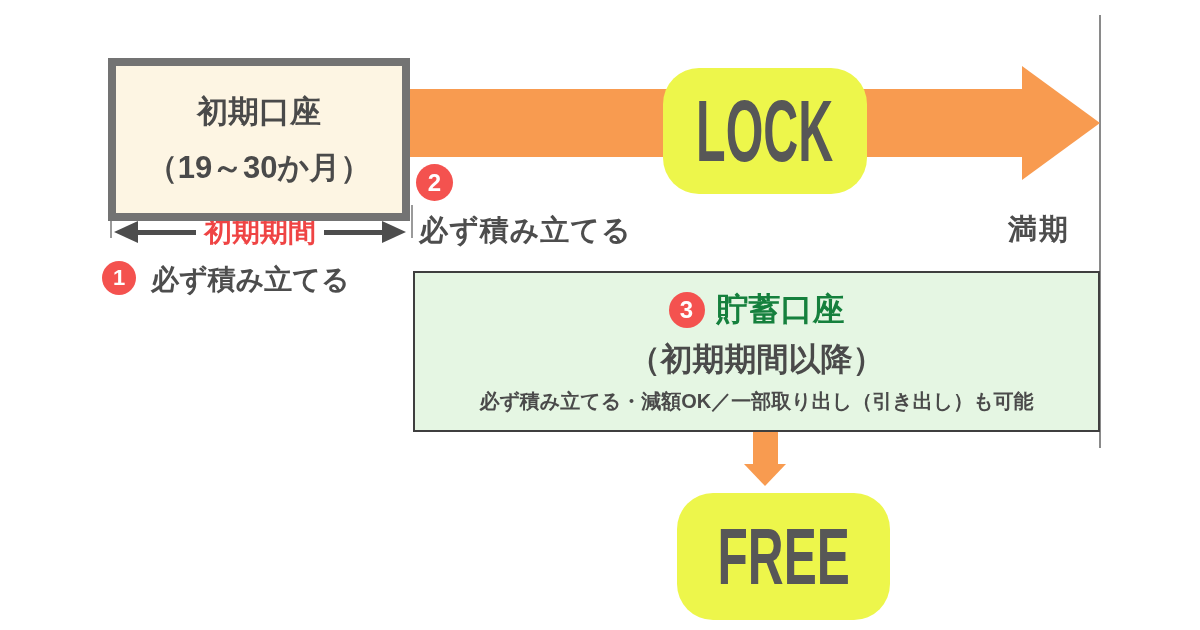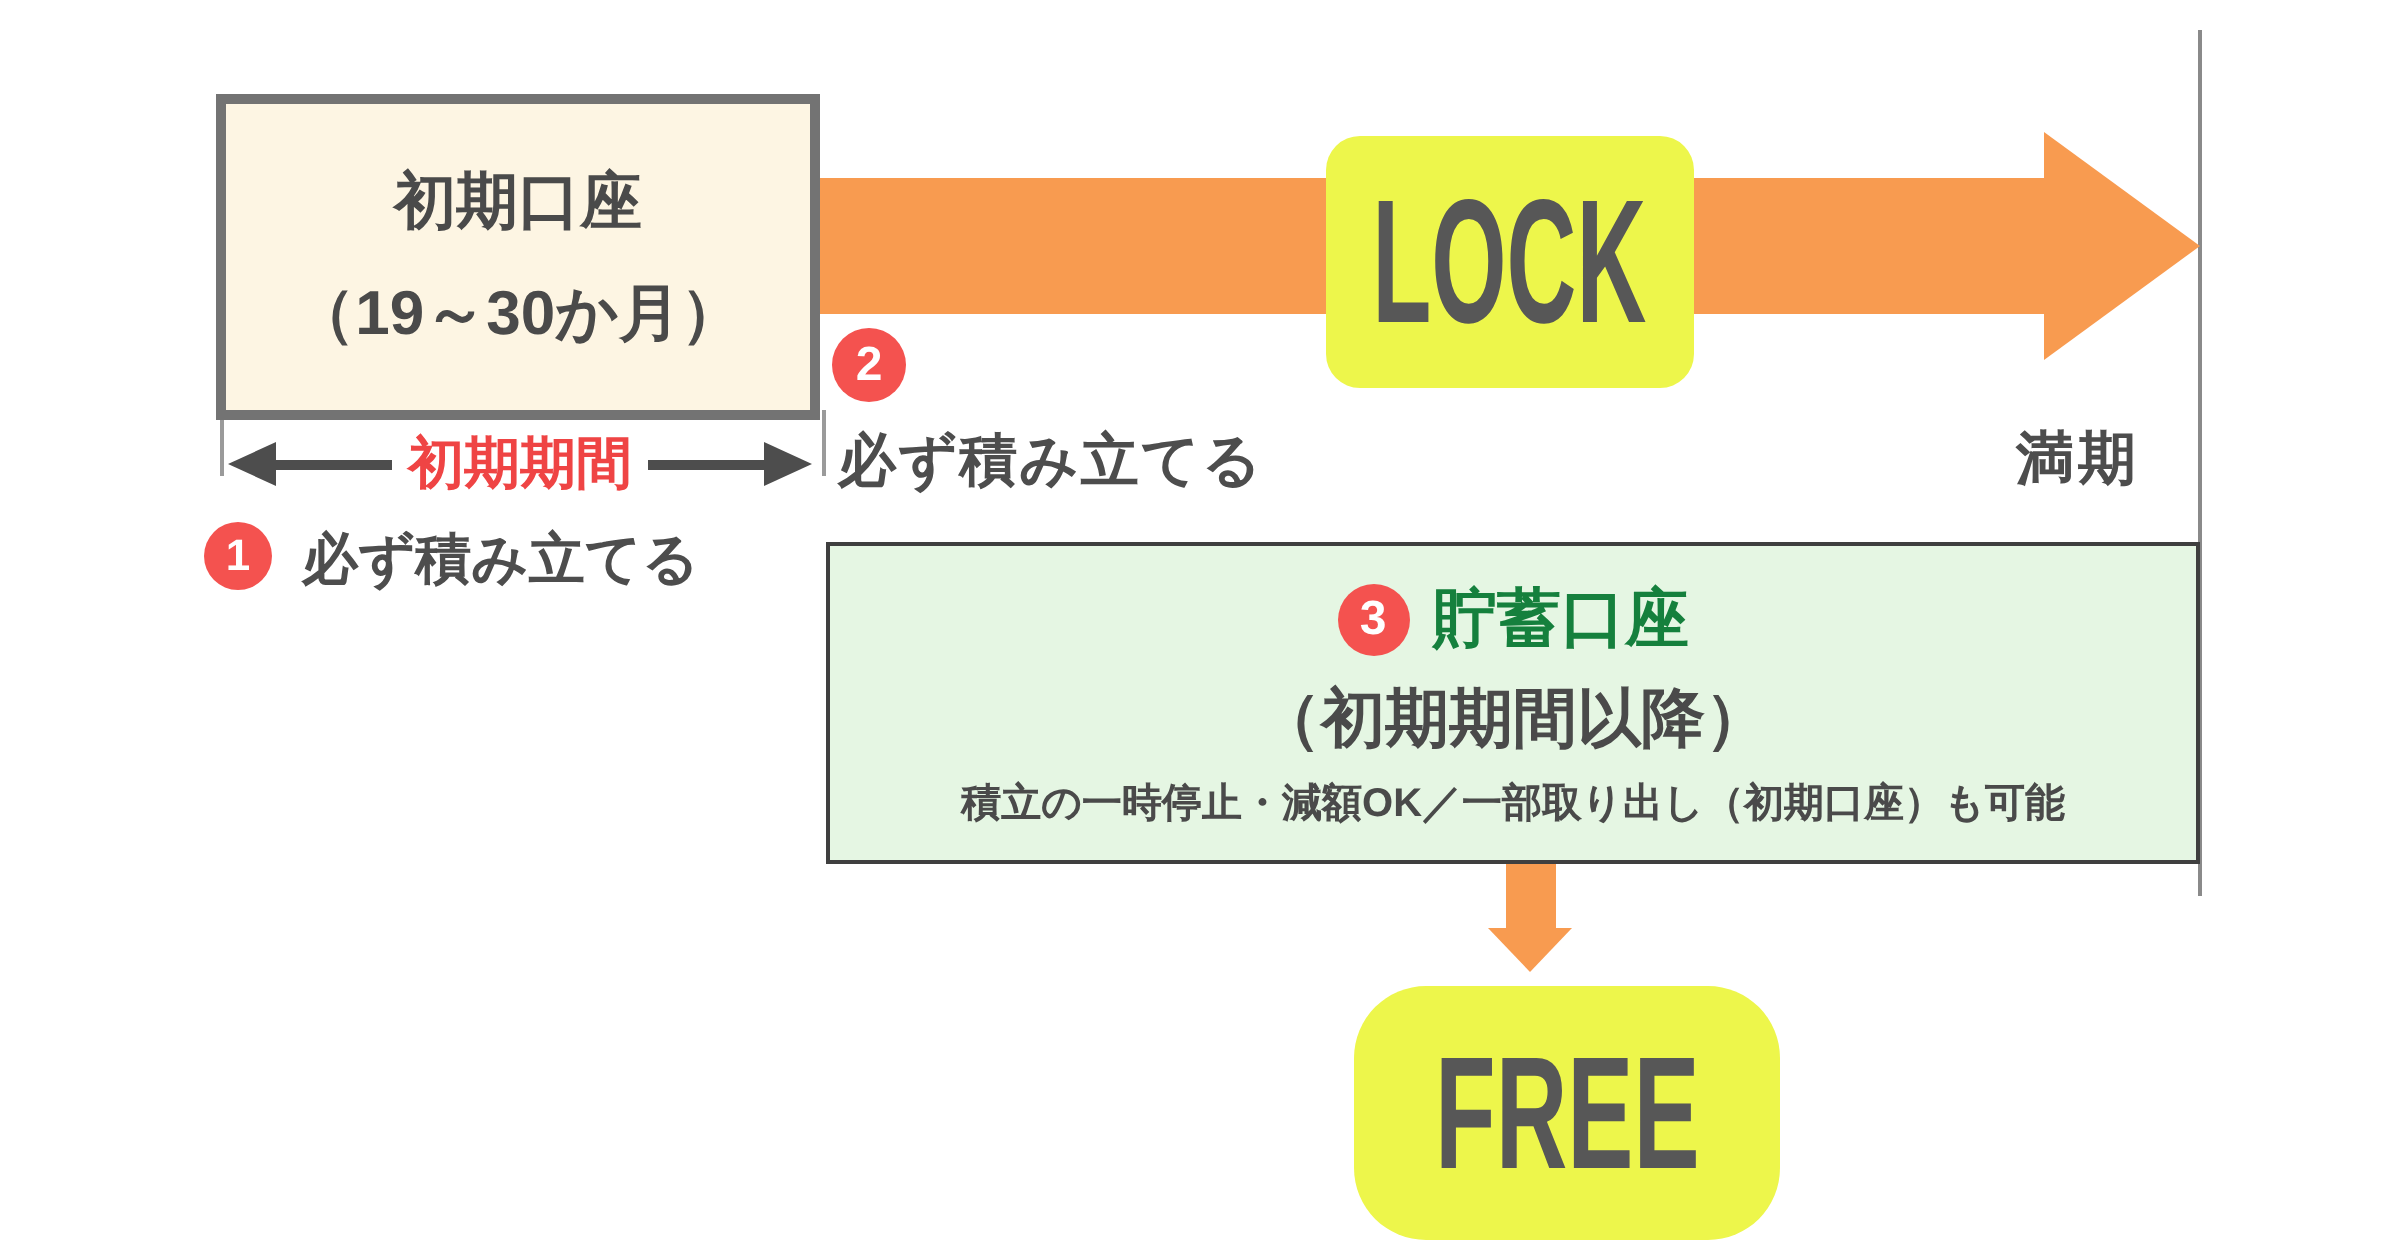--- a/index.html
+++ b/index.html
@@ -43,37 +43,37 @@
 
   
   .pill {
     background: #EDF64B;
     border-radius: 36px;
     display: flex;
     align-items: center;
     justify-content: center;
     z-index: 3;
   }
-  .pill-lock { left: 663px; top: 68px; width: 184px; height: 126px; border-radius: 17px; }
+  .pill-lock { left: 663px; top: 68px; width: 204px; height: 126px; }
   .pill-free { left: 677px; top: 493px; width: 213px; height: 127px; }
   .pill-text {
     font-weight: bold;
     color: #575757;
     line-height: 1;
     white-space: nowrap;
   }
   .pill-lock .pill-text { font-size: 88px; transform: scaleX(0.55); }
   .pill-free .pill-text { font-size: 80px; transform: scaleX(0.62); }
 
   
   .initial-box {
-    left: 108px; top: 47px;
+    left: 108px; top: 58px;
     width: 302px; height: 163px;
     background: #FDF5E3;
-    border: 5px solid #737373;
+    border: 8px solid #737373;
     display: flex;
     flex-direction: column;
     align-items: center;
     justify-content: center;
     gap: 14px;
     z-index: 4;
   }
   .initial-box .box-line {
     font-size: 31px;
     font-weight: bold;
@@ -235,21 +235,21 @@
   <div class="abs label-text maturity-label">満期</div>
 
   <div class="abs savings-box">
     <div class="savings-title-row">
       <div class="num-badge badge-3">
         <span>3</span>
       </div>
       <span class="savings-title">貯蓄口座</span>
     </div>
     <div class="savings-subtitle">（初期期間以降）</div>
-    <div class="savings-note">積立の一時停止・減額OK／一部取り出し（初期口座）も可能</div>
+    <div class="savings-note">必ず積み立てる・減額OK／一部取り出し（引き出し）も可能</div>
   </div>
 
   <div class="abs down-arrow-stem"></div>
   <div class="abs down-arrow-head"></div>
 
   <div class="abs pill pill-free">
     <span class="pill-text">FREE</span>
   </div>
 
 </div>

